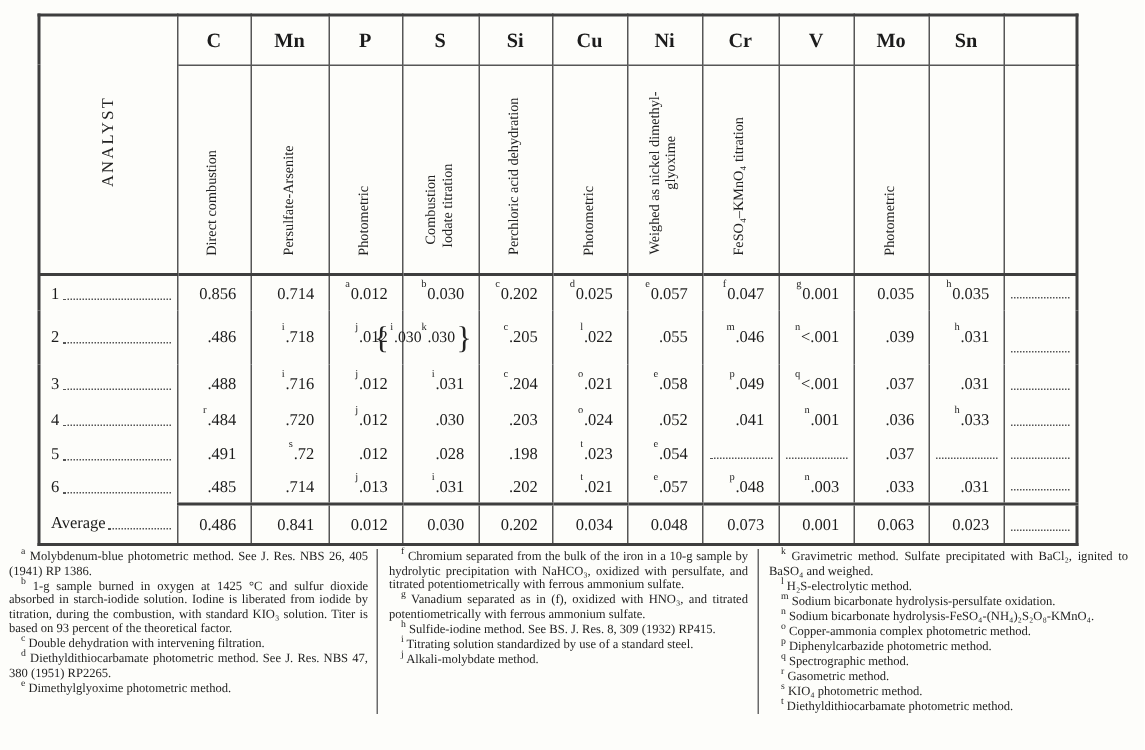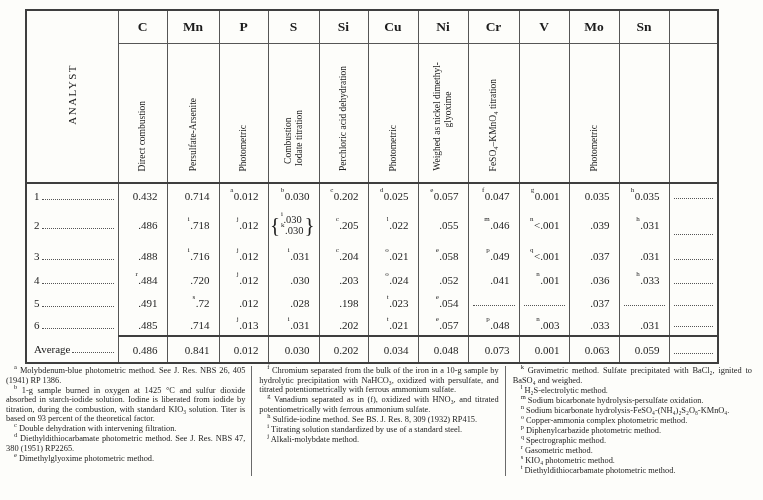--- a/index.html
+++ b/index.html
@@ -23,21 +23,21 @@
   .labtxt{line-height:12px;}
   .leader{flex:1;border-bottom:1px dotted #555;margin:0 2px 2px 2px;height:1px;}
 
   td.num{text-align:right;vertical-align:middle;font-size:11px;padding-right:9px;position:relative;color:#1c1c1c;}
   td.num sup{font-size:7px;line-height:0;position:relative;top:-3px;margin-right:0.5px;}
   .dotline{position:absolute;left:4px;right:4px;bottom:8px;border-bottom:1px dotted #555;}
 
   td.bracecell{padding-right:4px;}
   .bwrap{display:flex;justify-content:flex-end;align-items:center;}
   .br{font-size:21px;font-weight:300;line-height:18px;color:#222;}
-  .bvals{display:flex;flex-direction:column;text-align:left;font-size:10.5px;line-height:11px;margin:0 1px;}
+  .bvals{display:flex;flex-direction:row;text-align:left;font-size:10.5px;line-height:11px;margin:0 1px;}
 
   tr.avgrow td{border-top:2px solid #3e3e3e;text-align:right;}
   tr.avgrow td.lab{border-top:none;}
 
   .footnotes{position:absolute;left:6px;top:366px;width:752px;display:flex;font-size:8.4px;line-height:9.5px;
     color:#232323;}
   .fncol{width:244px;padding-right:6px;text-align:justify;}
   .fncol + .fncol{border-left:1px solid #6a6a6a;padding-left:7px;}
   .fn{text-indent:8px;margin:0 0 0.5px 0;}
   .fn sup{font-size:6.5px;line-height:0;}
@@ -96,21 +96,21 @@
         </tr>
       </thead>
     <tbody id="tbody">
         <tr style="height: 24px;">
           <td class="lab">
             <div class="labwrap">
               <span class="labtxt">1</span>
               <span class="leader"></span>
             </div>
           </td>
-          <td class="num">0.432</td>
+          <td class="num">0.856</td>
           <td class="num">0.714</td>
           <td class="num"><sup>a</sup>0.012</td>
           <td class="num"><sup>b</sup>0.030</td>
           <td class="num"><sup>c</sup>0.202</td>
           <td class="num"><sup>d</sup>0.025</td>
           <td class="num"><sup>e</sup>0.057</td>
           <td class="num"><sup>f</sup>0.047</td>
           <td class="num"><sup>g</sup>0.001</td>
           <td class="num">0.035</td>
           <td class="num"><sup>h</sup>0.035</td>
@@ -253,21 +253,21 @@
           <td class="num">0.486</td>
           <td class="num">0.841</td>
           <td class="num">0.012</td>
           <td class="num">0.030</td>
           <td class="num">0.202</td>
           <td class="num">0.034</td>
           <td class="num">0.048</td>
           <td class="num">0.073</td>
           <td class="num">0.001</td>
           <td class="num">0.063</td>
-          <td class="num">0.059</td>
+          <td class="num">0.023</td>
           <td class="num">
             <div class="dotline"></div>
           </td>
         </tr>
       </tbody>
   </table>
   <div class="footnotes" id="footnotes">
       <div class="fncol">
         <div class="fn"><sup>a</sup> Molybdenum-blue photometric method. See J. Res. NBS 26, 405 (1941) RP 1386.</div>
         <div class="fn"><sup>b</sup> 1-g sample burned in oxygen at 1425 °C and sulfur dioxide absorbed in starch-iodide solution. Iodine is liberated from iodide by titration, during the combustion, with standard KIO₃ solution. Titer is based on 93 percent of the theoretical factor.</div>

